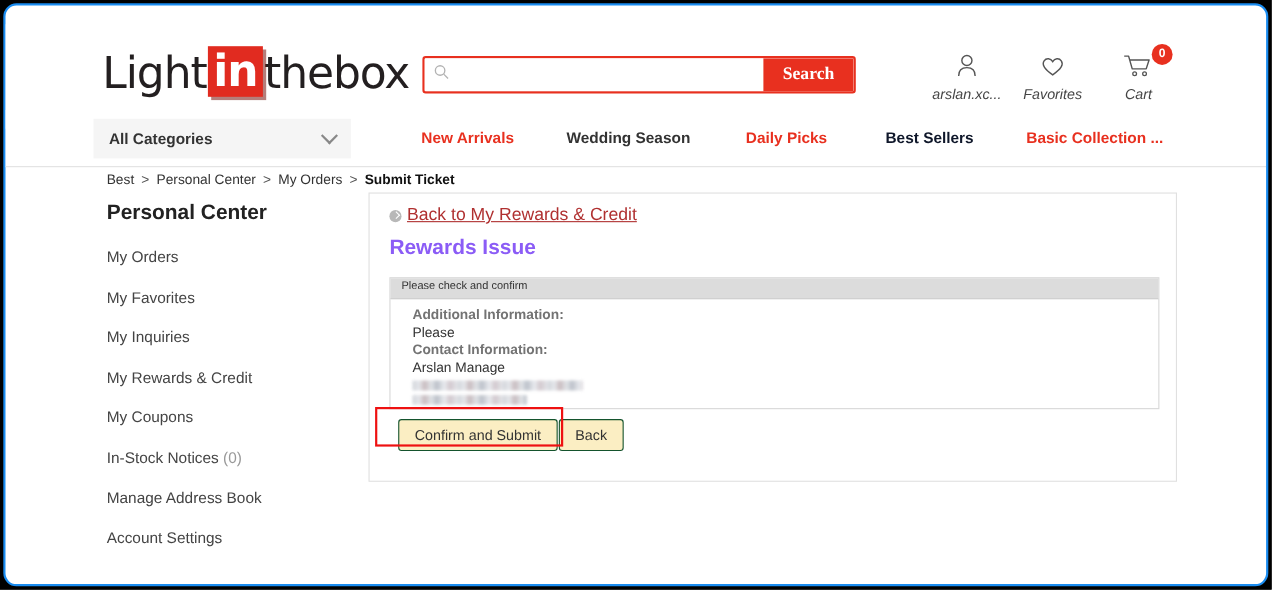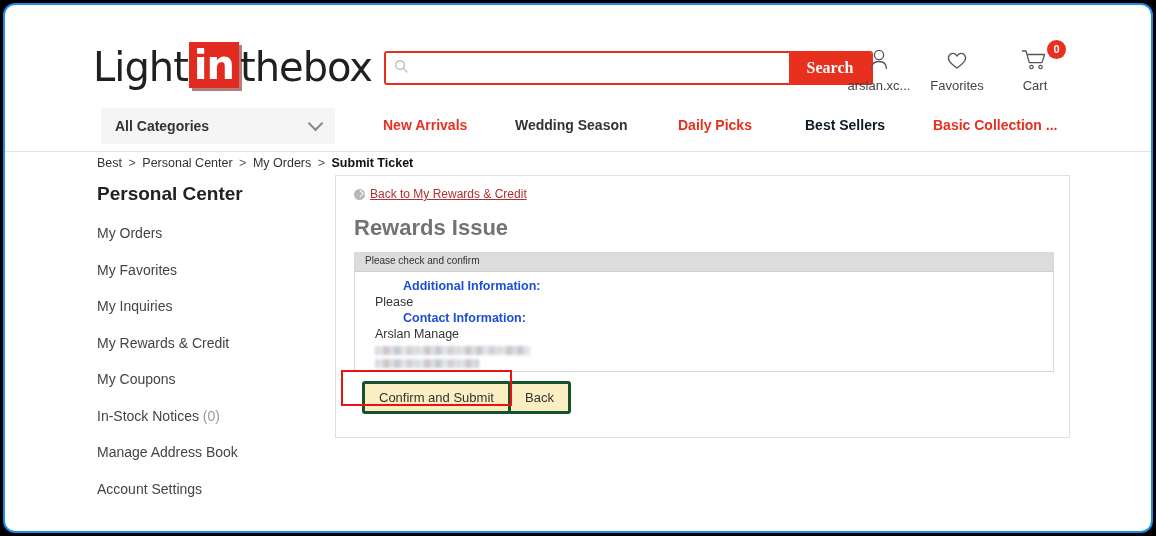--- a/index.html
+++ b/index.html
@@ -49,21 +49,21 @@
     margin: 0 1px;
     position: relative;
     top: -2px;
     box-shadow: 3px 3px 0 rgba(120,20,14,0.55);
   }
 
   
   #search-wrap {
     position: absolute;
     left: 379px; top: 29px;
-    width: 489px; height: 34px;
+    width: 394px; height: 34px;
     border: 2px solid #e8301f;
     border-radius: 3px;
     display: flex;
     overflow: hidden;
     background: #fff;
   }
   #search-input-area {
     flex: 1;
     display: flex;
     align-items: center;
@@ -94,21 +94,21 @@
   .hdr-item {
     position: absolute;
     top: 24px;
     text-align: center;
     width: 84px;
     font-size: 13px;
     color: #444;
     cursor: pointer;
   }
   .hdr-item .hdr-ico { display:block; height: 30px; }
-  .hdr-item .hdr-lbl { display:block; margin-top: 2px; white-space: nowrap; }
+  .hdr-item .hdr-lbl { display:block; margin-top: 2px; white-space: nowrap; font-style: italic; }
   #hdr-account { left: 832px; }
   #hdr-fav     { left: 910px; }
   #hdr-cart    { left: 988px; }
   #cart-badge {
     position: absolute;
     left: 54px; top: -6px;
     width: 19px; height: 19px;
     background: #e8301f;
     color: #fff;
     border-radius: 50%;
@@ -121,21 +121,21 @@
   
   #navbar {
     position: absolute;
     left: 0; top: 95px;
     width: 100%; height: 52px;
     background: #ffffff;
     border-bottom: 1px solid #e2e2e2;
   }
   #all-categories {
     position: absolute;
-    left: 96px; top: 8px;
+    left: 80px; top: 8px;
     width: 234px; height: 36px;
     background: #f5f5f5;
     display: flex;
     align-items: center;
     padding: 0 14px;
     cursor: pointer;
   }
   #all-categories .ac-label {
     flex: 1;
     font-size: 14px;
@@ -216,30 +216,30 @@
   .circle-arrow::after {
     content: "";
     position: absolute;
     left: 3.5px; top: 2.8px;
     width: 3.5px; height: 3.5px;
     border-right: 1.6px solid #ffffff;
     border-top: 1.6px solid #ffffff;
     transform: rotate(45deg);
   }
   #back-link {
-    font-size: 12px;
+    font-size: 16px;
     color: #b03030;
     text-decoration: underline;
   }
   #issue-title {
     position: absolute;
     left: 18px; top: 39px;
-    font-size: 22px;
-    font-weight: 700;
-    color: #737373;
+    font-size: 19px;
+    font-weight: 700;
+    color: #8b5cf6;
   }
 
   #confirm-box {
     position: absolute;
     left: 18px; top: 76px;
     width: 700px; height: 120px;
     border: 1px solid #d8d8d8;
     background: #ffffff;
   }
   #confirm-box-head {
@@ -249,38 +249,38 @@
     font-size: 10px;
     color: #333;
     padding: 2px 0 0 10px;
   }
   #confirm-body {
     padding: 6px 0 0 20px;
     font-size: 12.5px;
     color: #222;
     line-height: 1.28;
   }
-  .cb-label { font-weight: 700; color: #1d4ed8; margin-left: 28px; }
+  .cb-label { font-weight: 700; color: #737373; }
   .cb-value { color: #333; }
   .blur-line {
     height: 9px;
     margin-top: 4px;
     border-radius: 1px;
     background: repeating-linear-gradient(90deg,
       #cfd2d8 0px, #e4e6ea 6px, #c6b9bd 11px, #dfe2e6 17px,
       #b9bec7 22px, #e8eaee 29px, #d0c6cc 34px, #e2e4e8 41px);
     filter: blur(1.6px);
     opacity: 0.95;
   }
   #blur1 { width: 155px; }
   #blur2 { width: 104px; }
   .tan-btn {
     display: inline-block;
     background: #fbeec3;
-    border: 3px solid #14532d;
+    border: 1px solid #14532d;
     border-radius: 3px;
     color: #333;
     font-size: 13px;
     padding: 6px 14px;
     cursor: pointer;
     font-family: "Liberation Sans", sans-serif;
   }
   #confirm-highlight {
     position: absolute;
     left: 336px; top: 365px;

